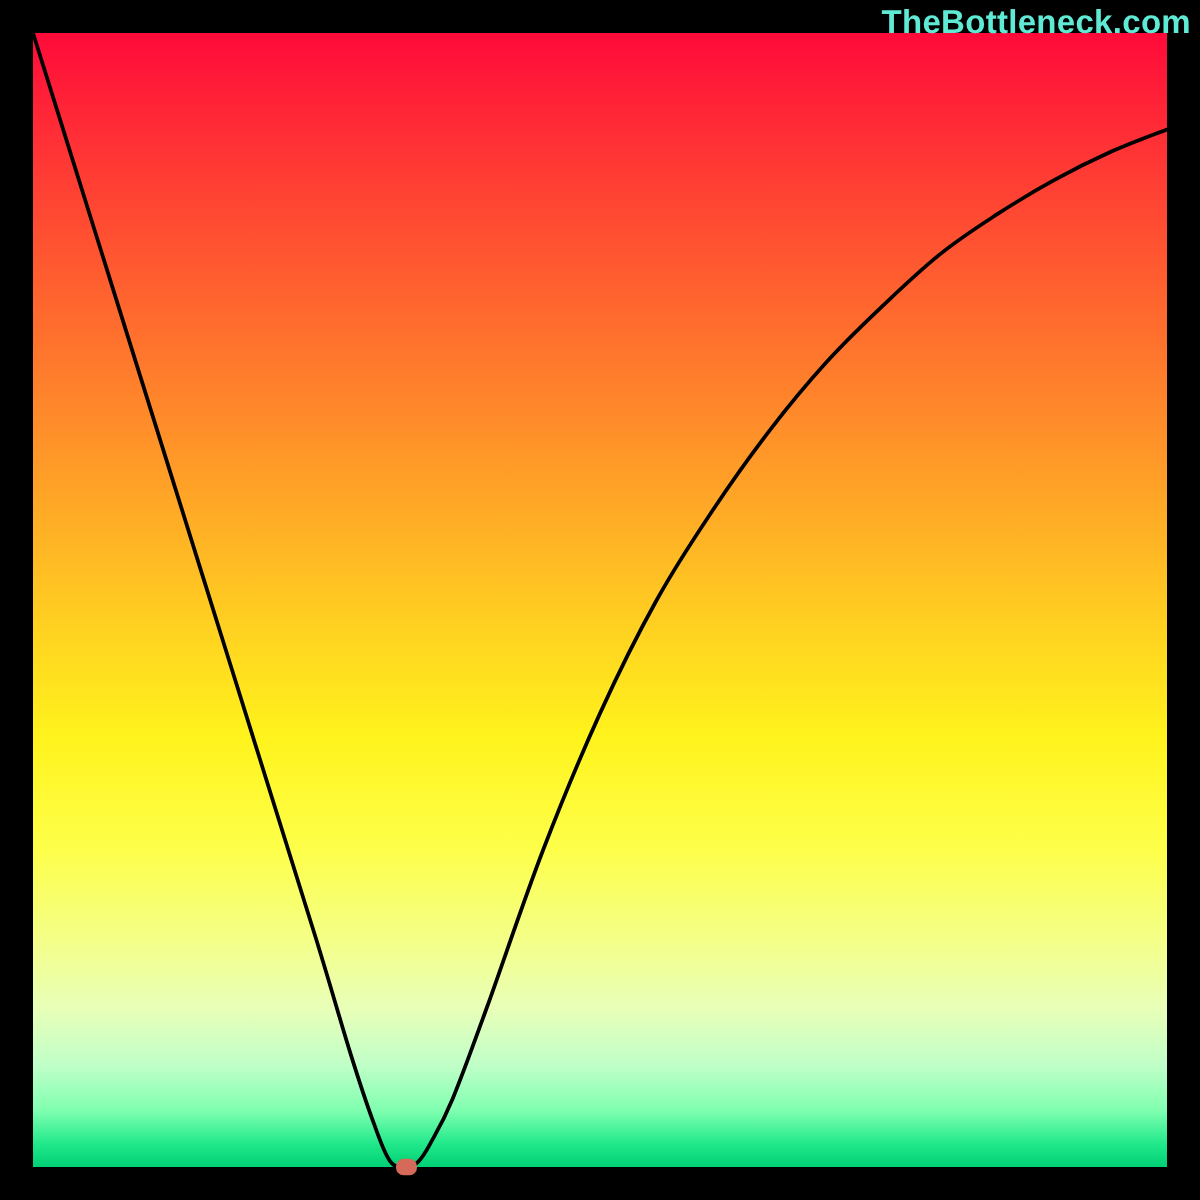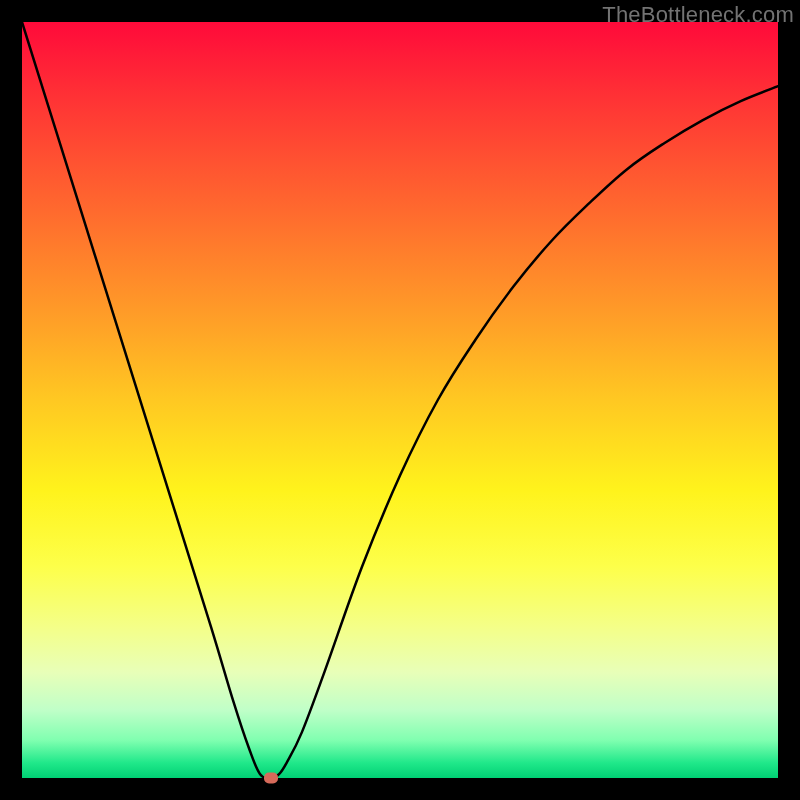--- a/index.html
+++ b/index.html
@@ -30,22 +30,22 @@
       #80ffb0 95%,
       #20e88a 98%,
       #00d074 100%);
   }
   .watermark {
     position: absolute;
     top: 2px;
     right: 6px;
     font-family: Arial, Helvetica, sans-serif;
     font-size: 22px;
-    font-weight: 400;
-    color: #737373;
+    font-weight: 700;
+    color: #5eead4;
     letter-spacing: 0.2px;
     user-select: none;
   }
   svg.curve {
     position: absolute;
     inset: 0;
     width: 100%;
     height: 100%;
   }
   .marker {

